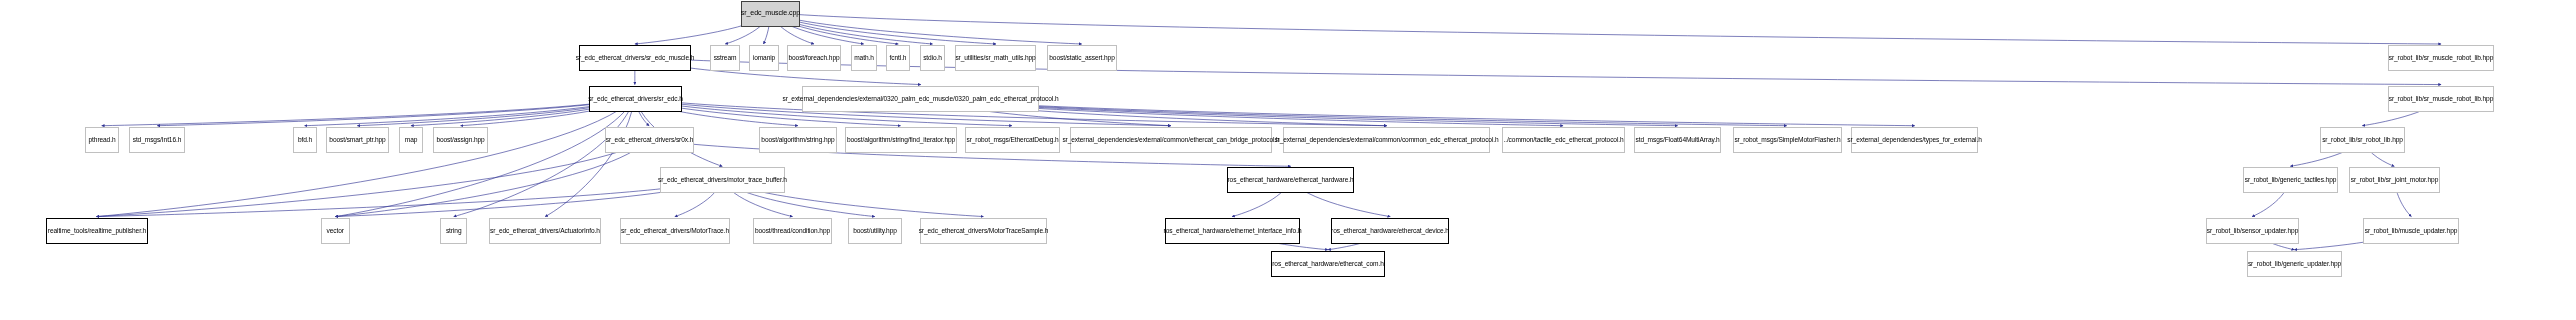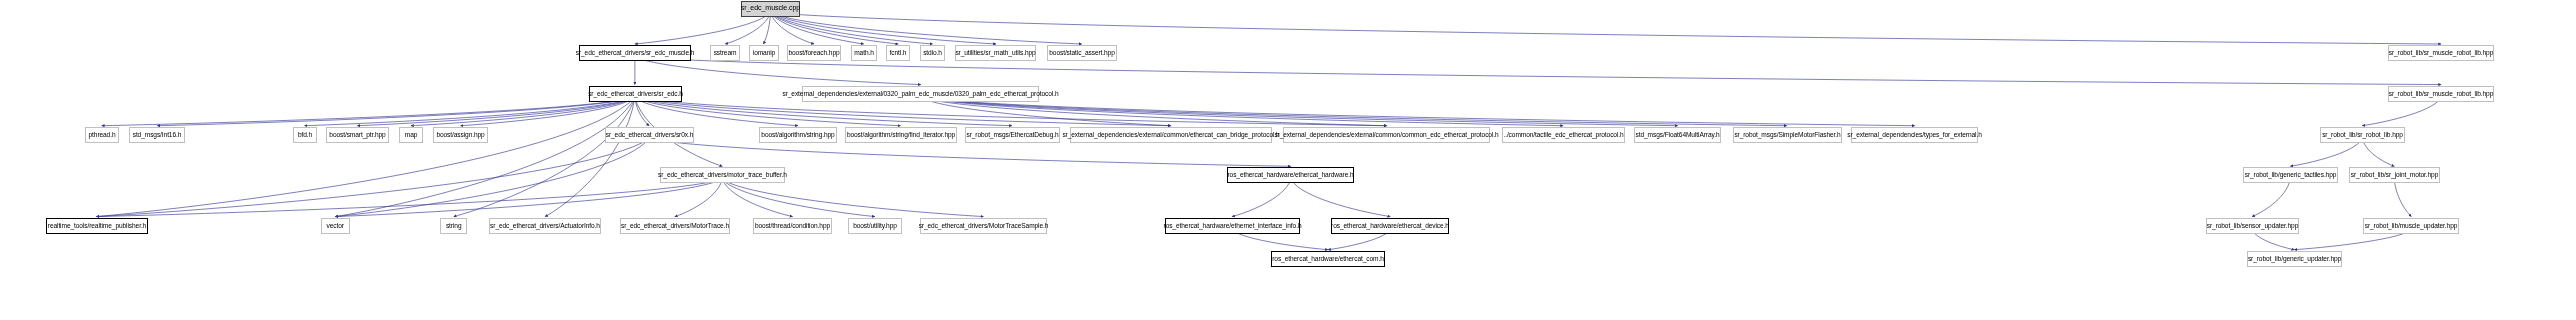--- a/index.html
+++ b/index.html
@@ -23,21 +23,21 @@
     width: 2576px;
     height: 320px;
     pointer-events: none;
   }
   .node {
     position: absolute;
     box-sizing: border-box;
     display: flex;
     align-items: center;
     justify-content: center;
-    height: 16px;
+    height: 26px;
     border: 0.6px solid #c0c0c0;
     background: #ffffff;
     color: #000000;
     font-size: 6.6px;
     line-height: 6.6px;
     white-space: nowrap;
     padding: 0 2.9px;
     letter-spacing: -0.1px;
   }
   .node.root {

